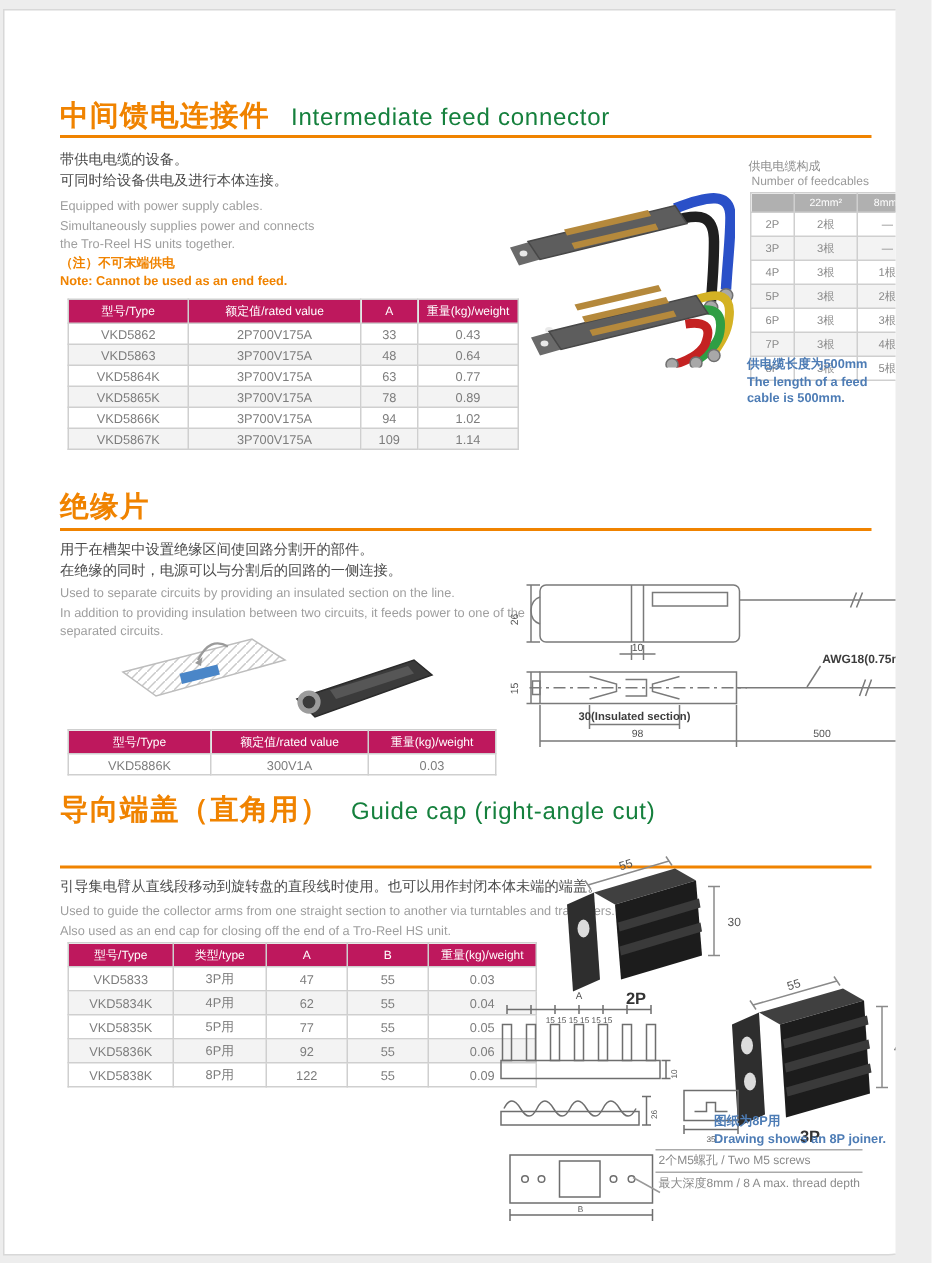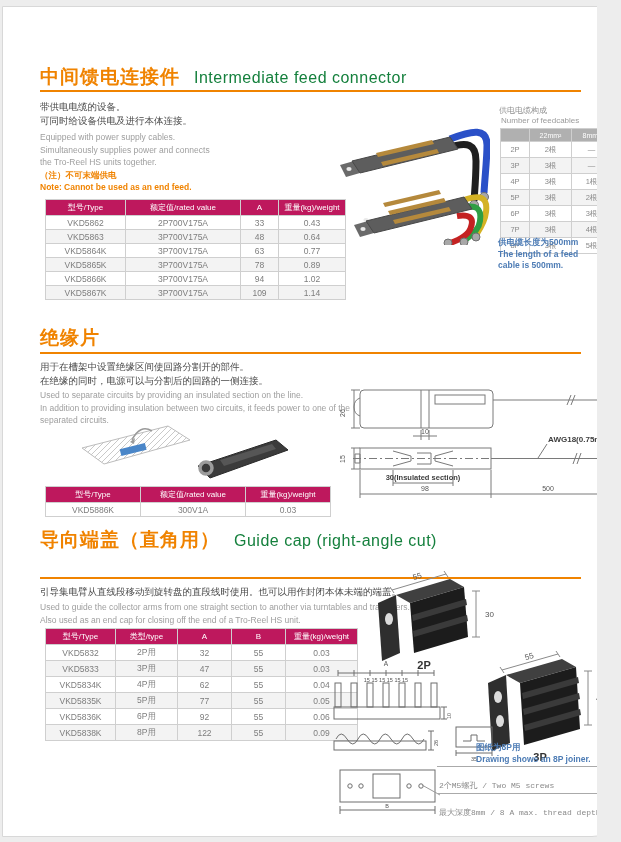--- a/index.html
+++ b/index.html
@@ -20,21 +20,21 @@
   th{background:#be185d;color:#fff;font-weight:normal;font-size:8px;padding:2px 0;}
   td{color:#7d7d7d;font-size:8.5px;padding:1.5px 0;background:#fff;}
   tbody tr:nth-child(even) td{background:#f3f3f3;}
   .t1{width:300px;} .t1 col:nth-child(1){width:80px;} .t1 col:nth-child(2){width:115px;} .t1 col:nth-child(3){width:38px;} .t1 col:nth-child(4){width:67px;}
   .t2{width:285px;} .t2 col:nth-child(1){width:95px;} .t2 col:nth-child(2){width:105px;} .t2 col:nth-child(3){width:85px;}
   .t3{width:312px;} .t3 col:nth-child(1){width:70px;} .t3 col:nth-child(2){width:62px;} .t3 col:nth-child(3){width:54px;} .t3 col:nth-child(4){width:54px;} .t3 col:nth-child(5){width:72px;}
   .tmini{width:111px;} .tmini col:nth-child(1){width:29px;} .tmini col:nth-child(2){width:42px;} .tmini col:nth-child(3){width:40px;}
   .tmini th{background:#b0b0b0;font-size:7px;padding:2.5px 0;}
   .tmini td{font-size:7.5px;padding:2.5px 0;color:#8a8a8a;}
   .feed-cap{font-size:8px;color:#8f8f8f;white-space:nowrap;text-align:center;}
-  .screw-note div{font-size:8px;color:#8a8a8a;border-top:1px solid #aaa;padding:13px 2px 2px 2px;white-space:nowrap;font-family:Liberation Mono, monospace;}
+  .screw-note div{font-size:8px;color:#8a8a8a;border-top:1px solid #aaa;padding:1px 2px 2px 2px;white-space:nowrap;}
   svg text{font-family:"Liberation Sans","DejaVu Sans",sans-serif;}
 </style>
 </head>
 <body>
 
 <div class="page">
   <div class="card"></div>
 
   <div class="abs sec-title" style="left:40px;top:64px;">
     <span class="cn">中间馈电连接件</span>
@@ -292,27 +292,20 @@
         <tr>
           <th>型号/Type</th>
           <th>类型/type</th>
           <th>A</th>
           <th>B</th>
           <th>重量(kg)/weight</th>
         </tr>
       </thead>
       <tbody>
         <tr>
-          <td>VKD5832</td>
-          <td>2P用</td>
-          <td>32</td>
-          <td>55</td>
-          <td>0.03</td>
-        </tr>
-        <tr>
           <td>VKD5833</td>
           <td>3P用</td>
           <td>47</td>
           <td>55</td>
           <td>0.03</td>
         </tr>
         <tr>
           <td>VKD5834K</td>
           <td>4P用</td>
           <td>62</td>

